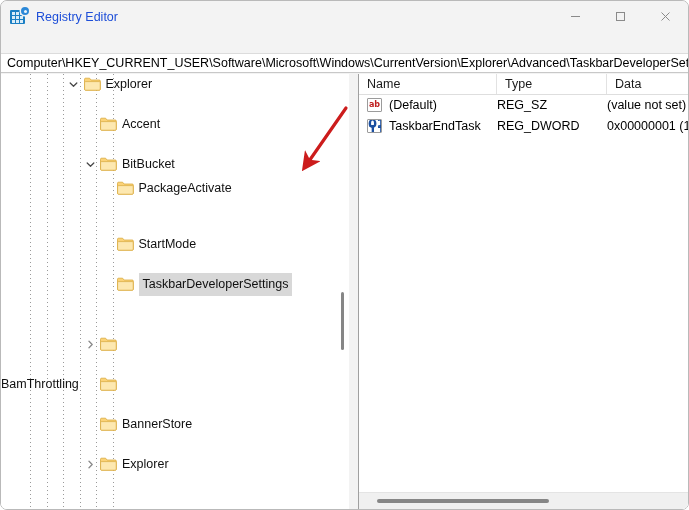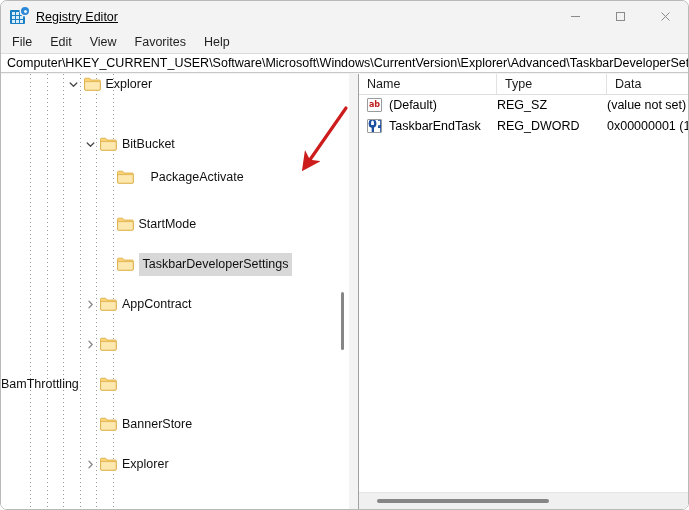--- a/index.html
+++ b/index.html
@@ -67,23 +67,22 @@
     content: "";
     position: absolute;
     left: 2.5px; top: 2.5px;
     width: 3px; height: 3px;
     border-radius: 50%;
     background: #eaf4fb;
   }
   .title-text {
     margin-left: 9px;
     font-size: 12.5px;
-    color: #000000;
+    color: #1d4ed8;
     white-space: nowrap;
-    text-decoration: underline;
   }
   .winbtns {
     position: absolute;
     right: 0; top: 0;
     height: 31px;
     display: flex;
   }
   .winbtn {
     width: 45px;
     height: 31px;
@@ -352,27 +351,20 @@
       </div>
       <div class="winbtn">
         <svg width="11" height="11" viewBox="0 0 11 11">
           <line x1="1.5" y1="1.5" x2="9.5" y2="9.5" stroke="#8a8a8a" stroke-width="1"></line>
           <line x1="9.5" y1="1.5" x2="1.5" y2="9.5" stroke="#8a8a8a" stroke-width="1"></line>
         </svg>
       </div>
     </div>
   </div>
 
-  <div class="menubar">
-    <div class="menu-item">File</div>
-    <div class="menu-item">Edit</div>
-    <div class="menu-item">View</div>
-    <div class="menu-item">Favorites</div>
-    <div class="menu-item">Help</div>
-  </div>
 
   <div class="addressbar">
     <div class="address-text">Computer\HKEY_CURRENT_USER\Software\Microsoft\Windows\CurrentVersion\Explorer\Advanced\TaskbarDeveloperSettings</div>
   </div>
 
   <div class="content">
 
     <div class="tree-pane">
       <div class="guides">
         <div class="guide" style="left:29px"></div>
@@ -390,35 +382,44 @@
               </svg>
             </span>
             <span class="folder" style="left:82.5px;top:3px">
               <svg width="17" height="14" viewBox="0 0 17 14">
                 <path d="M0.5 2.2 C0.5 1.5 1 1.2 1.6 1.2 L5.6 1.2 L7.1 3.0 L15.2 3.0 C15.9 3.0 16.3 3.4 16.3 4.0 L16.3 12.2 C16.3 12.8 15.9 13.2 15.2 13.2 L1.6 13.2 C1 13.2 0.5 12.8 0.5 12.2 Z" fill="#fbd277" stroke="#d9a93c" stroke-width="0.8"></path>
                 <path d="M1.4 4.6 L15.4 4.6 C15.9 4.6 16.2 4.9 16.2 5.4 L16.2 12.2 C16.2 12.8 15.8 13.2 15.2 13.2 L1.6 13.2 C1 13.2 0.6 12.8 0.6 12.2 L0.6 5.4 C0.6 4.9 0.9 4.6 1.4 4.6 Z" fill="#fde8b0" stroke="#d9a93c" stroke-width="0.7"></path>
               </svg>
             </span>
             <span class="tlabel" style="margin-left:104.5px">Explorer</span>
           </div>
+          <div class="trow" style="top: 20px;">
+            <span class="folder" style="left:99px;top:3px">
+              <svg width="17" height="14" viewBox="0 0 17 14">
+                <path d="M0.5 2.2 C0.5 1.5 1 1.2 1.6 1.2 L5.6 1.2 L7.1 3.0 L15.2 3.0 C15.9 3.0 16.3 3.4 16.3 4.0 L16.3 12.2 C16.3 12.8 15.9 13.2 15.2 13.2 L1.6 13.2 C1 13.2 0.5 12.8 0.5 12.2 Z" fill="#fbd277" stroke="#d9a93c" stroke-width="0.8"></path>
+                <path d="M1.4 4.6 L15.4 4.6 C15.9 4.6 16.2 4.9 16.2 5.4 L16.2 12.2 C16.2 12.8 15.8 13.2 15.2 13.2 L1.6 13.2 C1 13.2 0.6 12.8 0.6 12.2 L0.6 5.4 C0.6 4.9 0.9 4.6 1.4 4.6 Z" fill="#fde8b0" stroke="#d9a93c" stroke-width="0.7"></path>
+              </svg>
+            </span>
+            <span class="tlabel" style="margin-left:121px">Accent</span>
+          </div>
           <div class="trow" style="top: 40px;">
             <span class="twist" style="left:82px">
               <svg width="9" height="9" viewBox="0 0 9 9">
                 <path d="M1.2 3 L4.5 6.2 L7.8 3" fill="none" stroke="#4a4a4a" stroke-width="1.3" stroke-linecap="round" stroke-linejoin="round"></path>
               </svg>
             </span>
             <span class="folder" style="left:99px;top:3px">
               <svg width="17" height="14" viewBox="0 0 17 14">
                 <path d="M0.5 2.2 C0.5 1.5 1 1.2 1.6 1.2 L5.6 1.2 L7.1 3.0 L15.2 3.0 C15.9 3.0 16.3 3.4 16.3 4.0 L16.3 12.2 C16.3 12.8 15.9 13.2 15.2 13.2 L1.6 13.2 C1 13.2 0.5 12.8 0.5 12.2 Z" fill="#fbd277" stroke="#d9a93c" stroke-width="0.8"></path>
                 <path d="M1.4 4.6 L15.4 4.6 C15.9 4.6 16.2 4.9 16.2 5.4 L16.2 12.2 C16.2 12.8 15.8 13.2 15.2 13.2 L1.6 13.2 C1 13.2 0.6 12.8 0.6 12.2 L0.6 5.4 C0.6 4.9 0.9 4.6 1.4 4.6 Z" fill="#fde8b0" stroke="#d9a93c" stroke-width="0.7"></path>
               </svg>
             </span>
             <span class="tlabel" style="margin-left:121px">BitBucket</span>
           </div>
-          <div class="trow" style="top: 53px; padding-left: 12px;">
+          <div class="trow" style="top: 44px;">
             <span class="folder" style="left:115.5px;top:3px">
               <svg width="17" height="14" viewBox="0 0 17 14">
                 <path d="M0.5 2.2 C0.5 1.5 1 1.2 1.6 1.2 L5.6 1.2 L7.1 3.0 L15.2 3.0 C15.9 3.0 16.3 3.4 16.3 4.0 L16.3 12.2 C16.3 12.8 15.9 13.2 15.2 13.2 L1.6 13.2 C1 13.2 0.5 12.8 0.5 12.2 Z" fill="#fbd277" stroke="#d9a93c" stroke-width="0.8"></path>
                 <path d="M1.4 4.6 L15.4 4.6 C15.9 4.6 16.2 4.9 16.2 5.4 L16.2 12.2 C16.2 12.8 15.8 13.2 15.2 13.2 L1.6 13.2 C1 13.2 0.6 12.8 0.6 12.2 L0.6 5.4 C0.6 4.9 0.9 4.6 1.4 4.6 Z" fill="#fde8b0" stroke="#d9a93c" stroke-width="0.7"></path>
               </svg>
             </span>
             <span class="tlabel" style="margin-left:137.5px">PackageActivate</span>
           </div>
           <div class="trow" style="top: 80px;">
             <span class="folder" style="left:115.5px;top:3px">
@@ -430,34 +431,20 @@
             <span class="tlabel" style="margin-left:137.5px">StartMode</span>
           </div>
           <div class="trow" style="top: 100px;">
             <span class="folder" style="left:115.5px;top:3px">
               <svg width="17" height="14" viewBox="0 0 17 14">
                 <path d="M0.5 2.2 C0.5 1.5 1 1.2 1.6 1.2 L5.6 1.2 L7.1 3.0 L15.2 3.0 C15.9 3.0 16.3 3.4 16.3 4.0 L16.3 12.2 C16.3 12.8 15.9 13.2 15.2 13.2 L1.6 13.2 C1 13.2 0.5 12.8 0.5 12.2 Z" fill="#fbd277" stroke="#d9a93c" stroke-width="0.8"></path>
                 <path d="M1.4 4.6 L15.4 4.6 C15.9 4.6 16.2 4.9 16.2 5.4 L16.2 12.2 C16.2 12.8 15.8 13.2 15.2 13.2 L1.6 13.2 C1 13.2 0.6 12.8 0.6 12.2 L0.6 5.4 C0.6 4.9 0.9 4.6 1.4 4.6 Z" fill="#fde8b0" stroke="#d9a93c" stroke-width="0.7"></path>
               </svg>
             </span>
             <span class="tlabel sel" style="margin-left:137.5px">TaskbarDeveloperSettings</span>
-          </div>
-          <div class="trow" style="top: 120px;">
-            <span class="twist" style="left:82px">
-              <svg width="9" height="9" viewBox="0 0 9 9">
-                <path d="M3 1.2 L6.2 4.5 L3 7.8" fill="none" stroke="#8a8a8a" stroke-width="1.3" stroke-linecap="round" stroke-linejoin="round"></path>
-              </svg>
-            </span>
-            <span class="folder" style="left:99px;top:3px">
-              <svg width="17" height="14" viewBox="0 0 17 14">
-                <path d="M0.5 2.2 C0.5 1.5 1 1.2 1.6 1.2 L5.6 1.2 L7.1 3.0 L15.2 3.0 C15.9 3.0 16.3 3.4 16.3 4.0 L16.3 12.2 C16.3 12.8 15.9 13.2 15.2 13.2 L1.6 13.2 C1 13.2 0.5 12.8 0.5 12.2 Z" fill="#fbd277" stroke="#d9a93c" stroke-width="0.8"></path>
-                <path d="M1.4 4.6 L15.4 4.6 C15.9 4.6 16.2 4.9 16.2 5.4 L16.2 12.2 C16.2 12.8 15.8 13.2 15.2 13.2 L1.6 13.2 C1 13.2 0.6 12.8 0.6 12.2 L0.6 5.4 C0.6 4.9 0.9 4.6 1.4 4.6 Z" fill="#fde8b0" stroke="#d9a93c" stroke-width="0.7"></path>
-              </svg>
-            </span>
-            <span class="tlabel" style="margin-left:121px">AppContract</span>
           </div>
           <div class="trow" style="top: 140px;">
             <span class="twist" style="left:82px">
               <svg width="9" height="9" viewBox="0 0 9 9">
                 <path d="M3 1.2 L6.2 4.5 L3 7.8" fill="none" stroke="#8a8a8a" stroke-width="1.3" stroke-linecap="round" stroke-linejoin="round"></path>
               </svg>
             </span>
             <span class="folder" style="left:99px;top:3px">
               <svg width="17" height="14" viewBox="0 0 17 14">
                 <path d="M0.5 2.2 C0.5 1.5 1 1.2 1.6 1.2 L5.6 1.2 L7.1 3.0 L15.2 3.0 C15.9 3.0 16.3 3.4 16.3 4.0 L16.3 12.2 C16.3 12.8 15.9 13.2 15.2 13.2 L1.6 13.2 C1 13.2 0.5 12.8 0.5 12.2 Z" fill="#fbd277" stroke="#d9a93c" stroke-width="0.8"></path>

